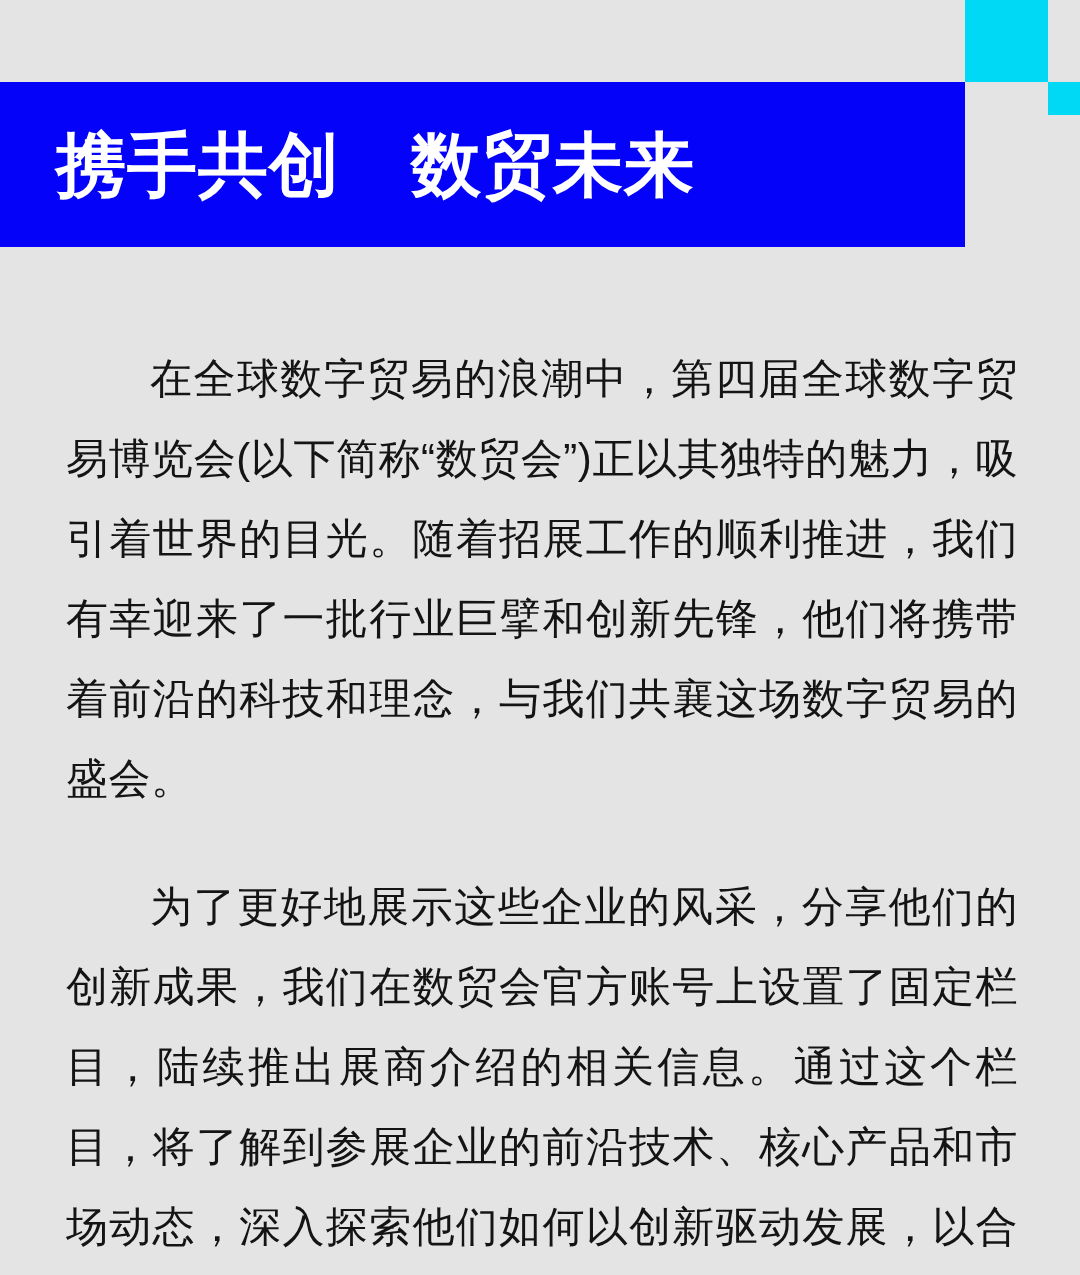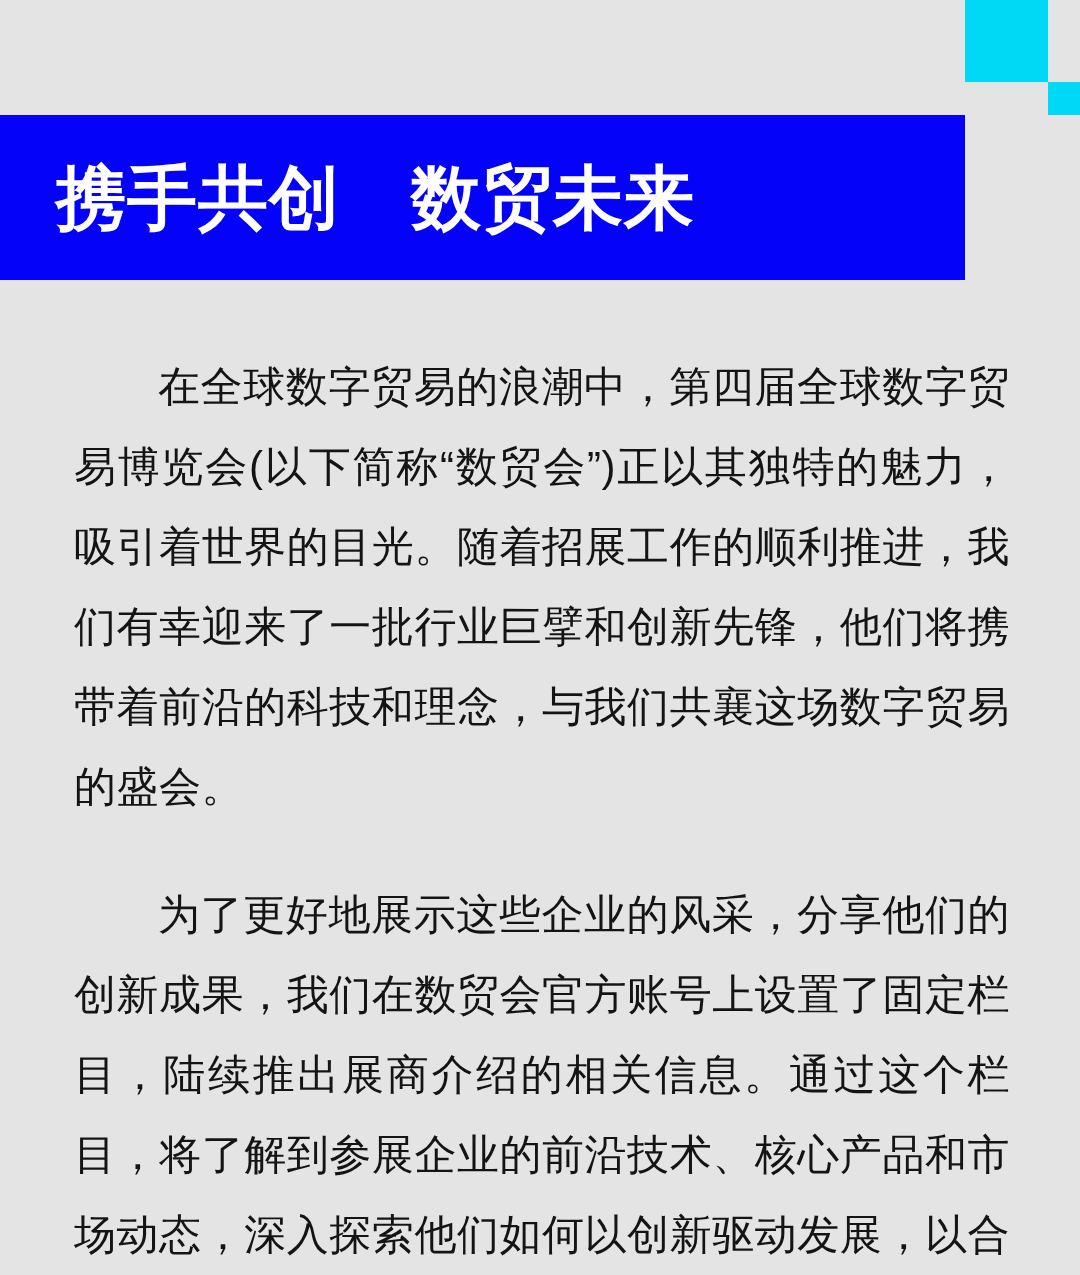--- a/index.html
+++ b/index.html
@@ -38,38 +38,37 @@
     position: absolute;
     left: 0;
     top: 82px;
     width: 965px;
     height: 165px;
     background: #0402f9;
     display: flex;
     align-items: center;
     box-sizing: border-box;
     padding-left: 56px;
-    margin-top: 33px;
   }
   .banner h1 {
     margin: 0;
     color: #ffffff;
     font-size: 70px;
     font-weight: 900;
     letter-spacing: 1px;
     line-height: 1;
     white-space: pre;
   }
   .article {
     box-sizing: border-box;
     width: 1080px;
     padding: 88px 58px 0 62px;
   }
   .article p {
-    margin: 12px;
+    margin: 4px;
     color: #141414;
     font-size: 42px;
     line-height: 80px;
     text-align: justify;
     text-justify: inter-ideograph;
     text-indent: 2em;
     letter-spacing: 0.5px;
   }
   .article p + p {
     margin-top: 48px;

